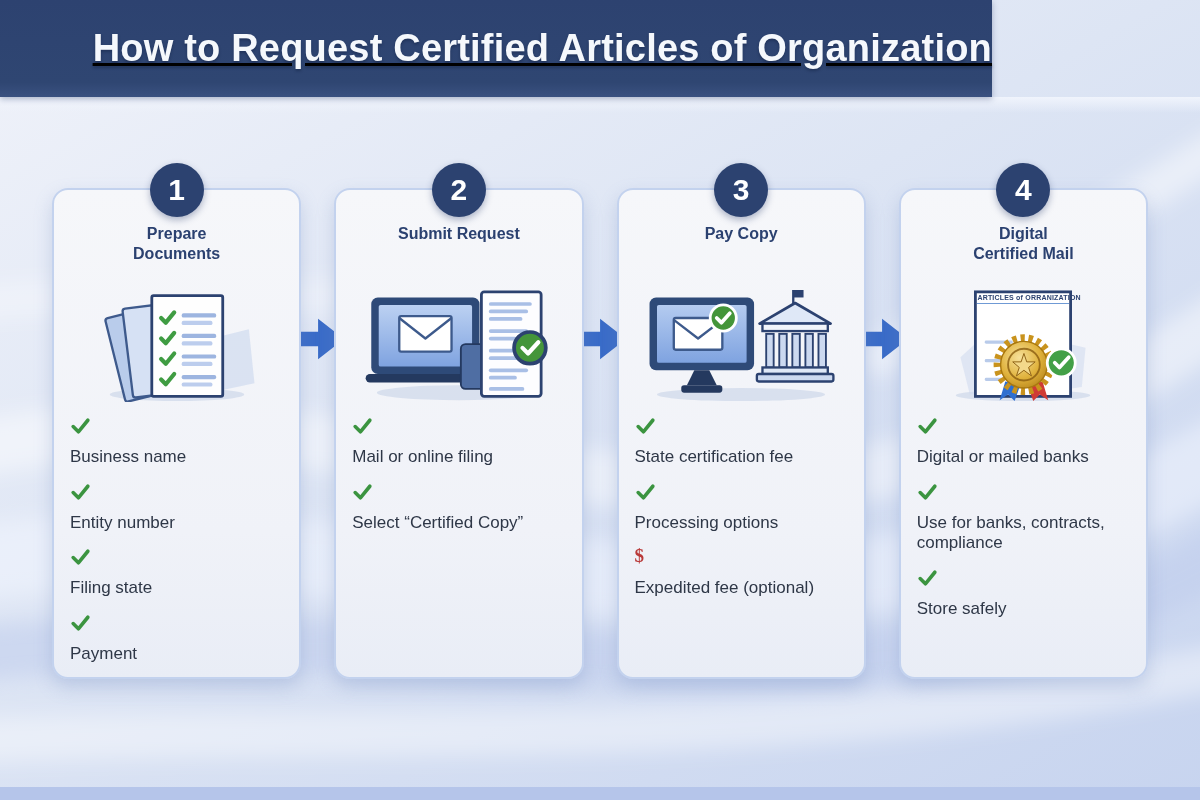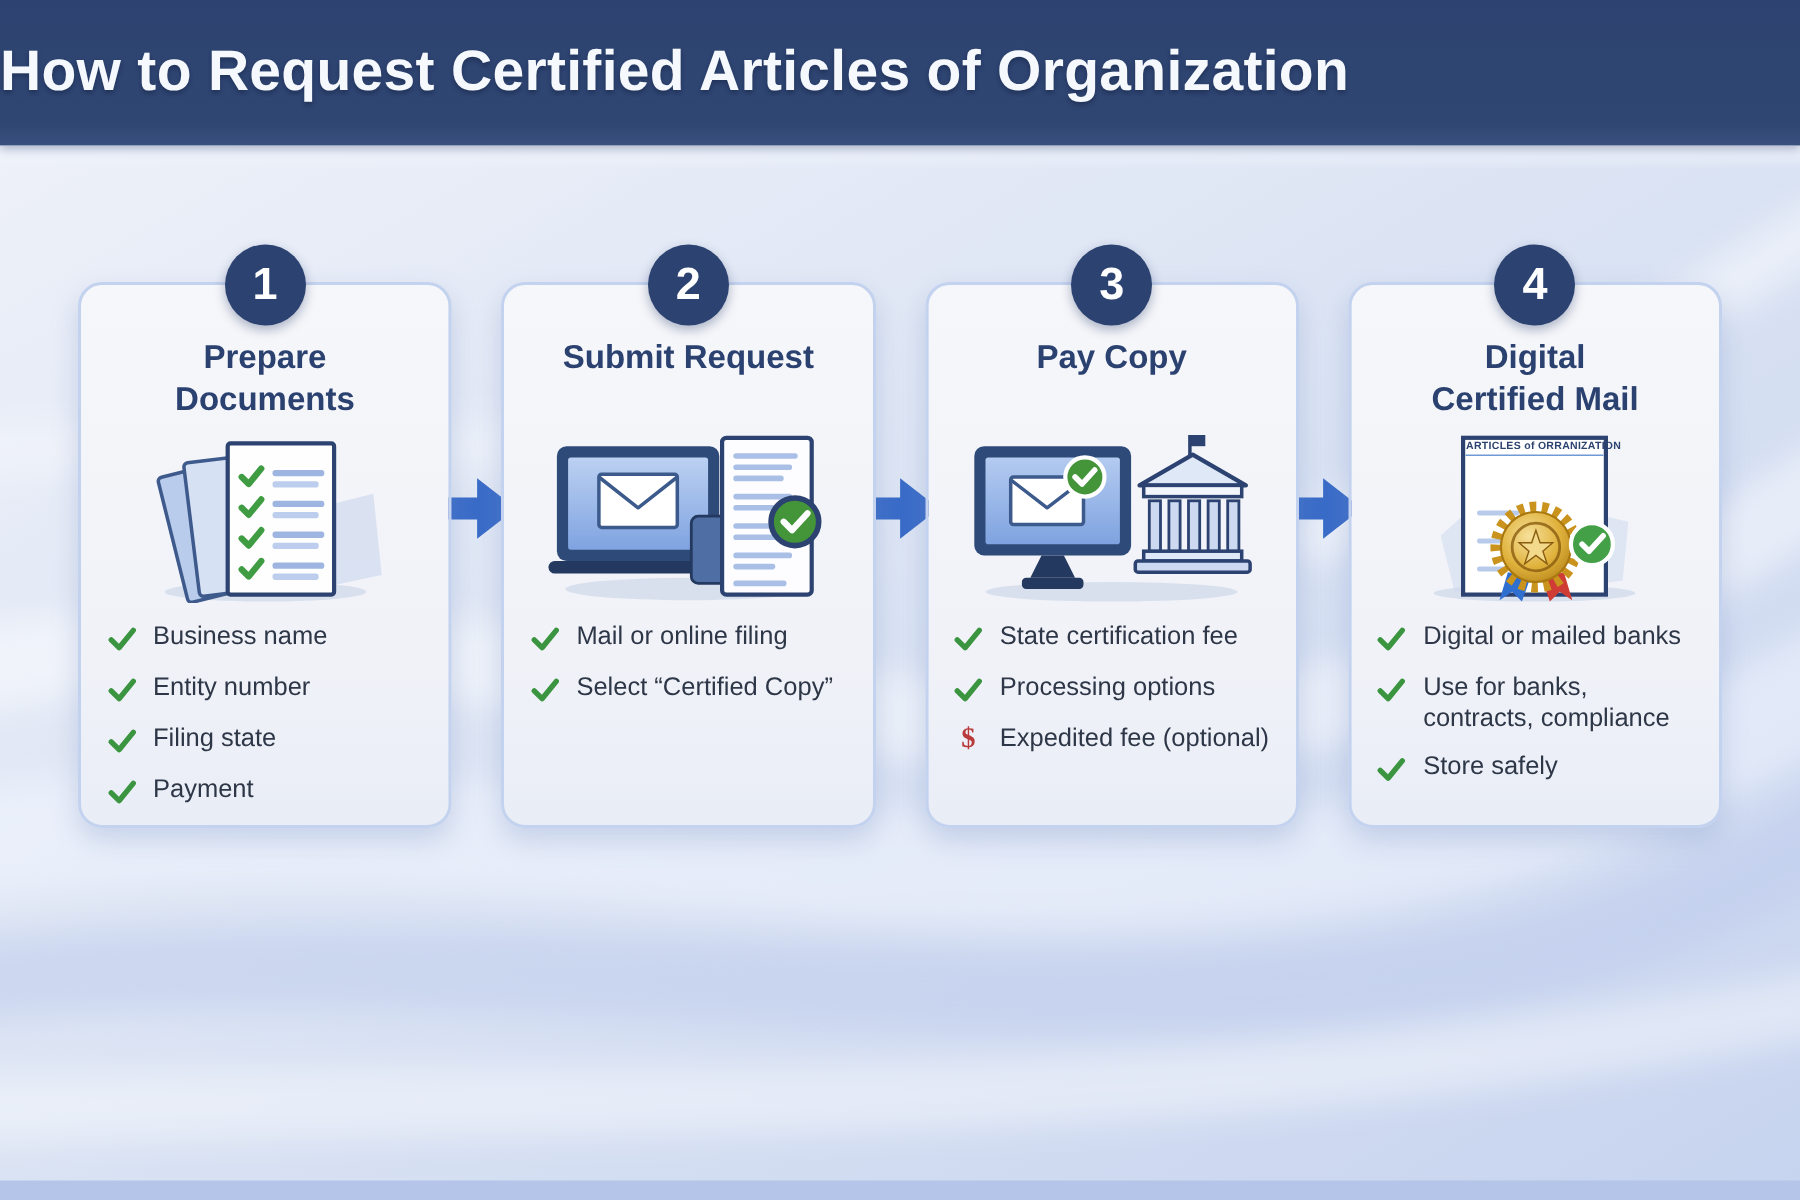--- a/index.html
+++ b/index.html
@@ -3,25 +3,26 @@
 <meta charset="utf-8">
 <style>
   html,body{margin:0;padding:0;}
   body{
     width:1200px;height:800px;position:relative;overflow:hidden;
     font-family:"Liberation Sans","DejaVu Sans",sans-serif;
     background:linear-gradient(150deg,#eef1f9 5%,#dde5f4 45%,#c7d4ef 100%);
   }
   
   .header{
-    position:absolute;top:0;left:0;width:1200px;height:97px;
+    position:absolute;top:0;left:0;width:992px;height:97px;
     background:linear-gradient(180deg,#2d4270 0%,#2f4672 85%,#3a5180 100%);
-    display:flex;align-items:center;justify-content:flex-start;
+    display:flex;align-items:center;justify-content:flex-end;
     box-shadow:0 2px 6px rgba(40,60,110,.35);
     z-index:5;
+    text-decoration:underline;
   }
   .header h1{
     margin:0;color:#f5f8fc;font-size:38px;font-weight:700;letter-spacing:.2px;
     text-shadow:0 2px 3px rgba(10,20,50,.35);
   }
   .header-underband{
     position:absolute;top:97px;left:0;width:1200px;height:16px;
     background:linear-gradient(180deg,#f0f4fc,rgba(240,244,252,0));z-index:1;
   }
   
@@ -43,38 +44,38 @@
   }
   .step-circle{
     position:absolute;top:-27px;left:50%;margin-left:-27px;width:54px;height:54px;
     border-radius:50%;background:#2c4270;color:#fff;
     display:flex;align-items:center;justify-content:center;
     font-size:30px;font-weight:700;
     box-shadow:0 3px 7px rgba(30,50,100,.35);
   }
   .card-title{
     margin-top:34px;min-height:60px;text-align:center;
-    font-size:22px;font-weight:700;color:#2b4170;line-height:1.25;
+    font-size:16px;font-weight:700;color:#2b4170;line-height:1.25;
   }
   .card-title span{display:block;}
   .icon-box{
     position:relative;height:124px;display:flex;align-items:center;justify-content:center;
   }
   .cert-label{
     position:absolute;top:10px;left:0;right:0;margin:0 auto;width:92px;
     font-size:7px;font-weight:700;color:#2c4270;text-align:center;
     letter-spacing:.2px;border-bottom:1.5px solid #6f9ad5;padding-bottom:2px;
     white-space:nowrap;
   }
   .checklist{
     list-style:none;margin:6px 12px 0 16px;padding:0;
   }
   .checklist li{
     display:flex;align-items:flex-start;gap:10px;margin-bottom:12px;
-    font-size:17px;color:#2e3747;line-height:1.22;
+    font-size:17px;color:#2e3747;line-height:1.22;flex-direction:column;
   }
   .li-icon{flex:0 0 22px;display:flex;justify-content:center;padding-top:1px;}
   .dollar{
     font-weight:700;color:#b93a3a;font-size:19px;line-height:1;padding-top:1px;
     font-family:"Liberation Serif","DejaVu Serif",serif;
   }
   
   .flow-arrow{
     position:absolute;width:54px;height:46px;background:#3a6cc8;z-index:4;
     clip-path:polygon(0 34%,52% 34%,52% 6%,100% 50%,52% 94%,52% 66%,0 66%);

